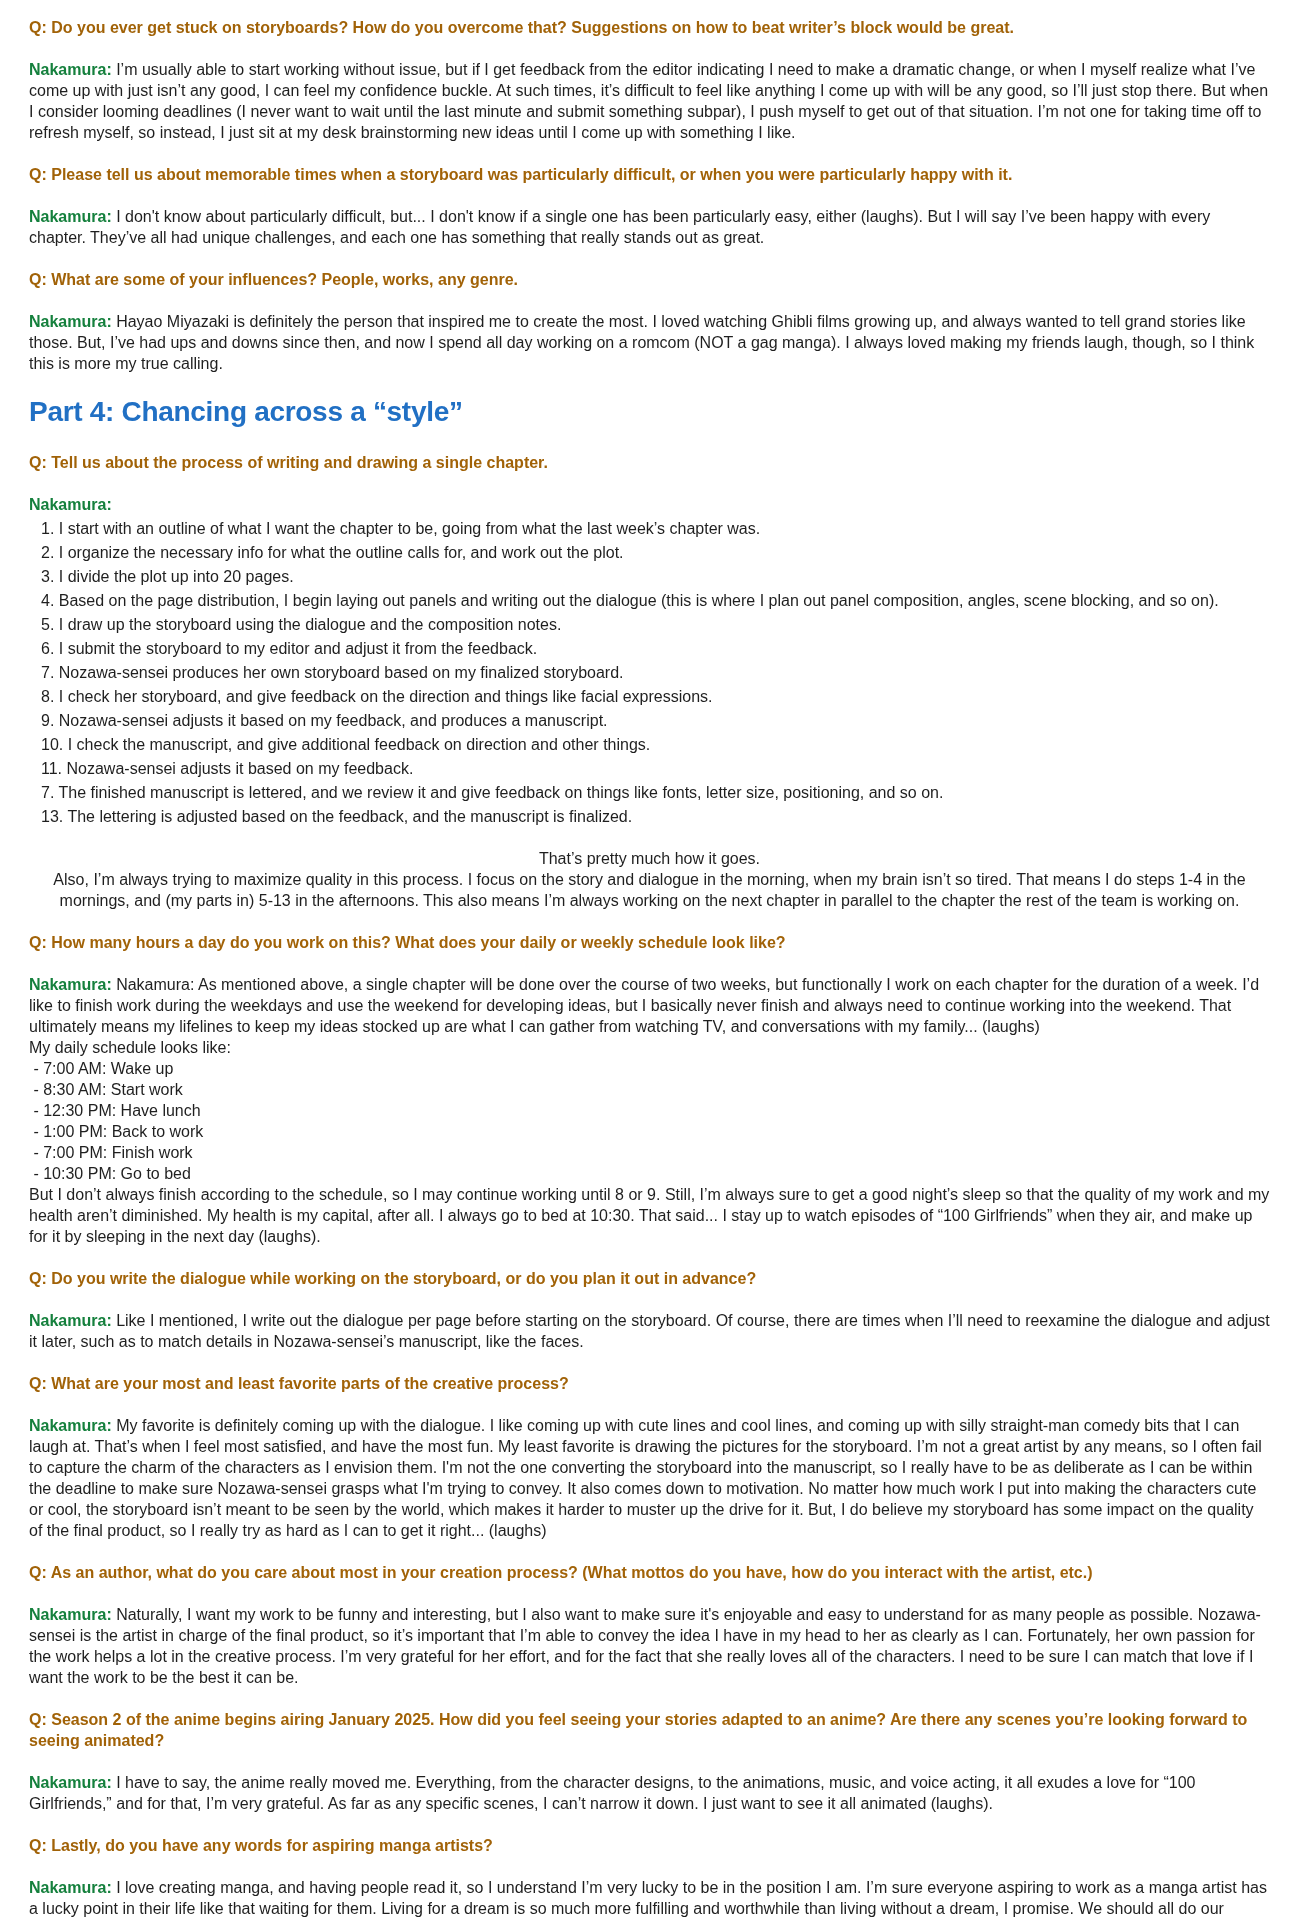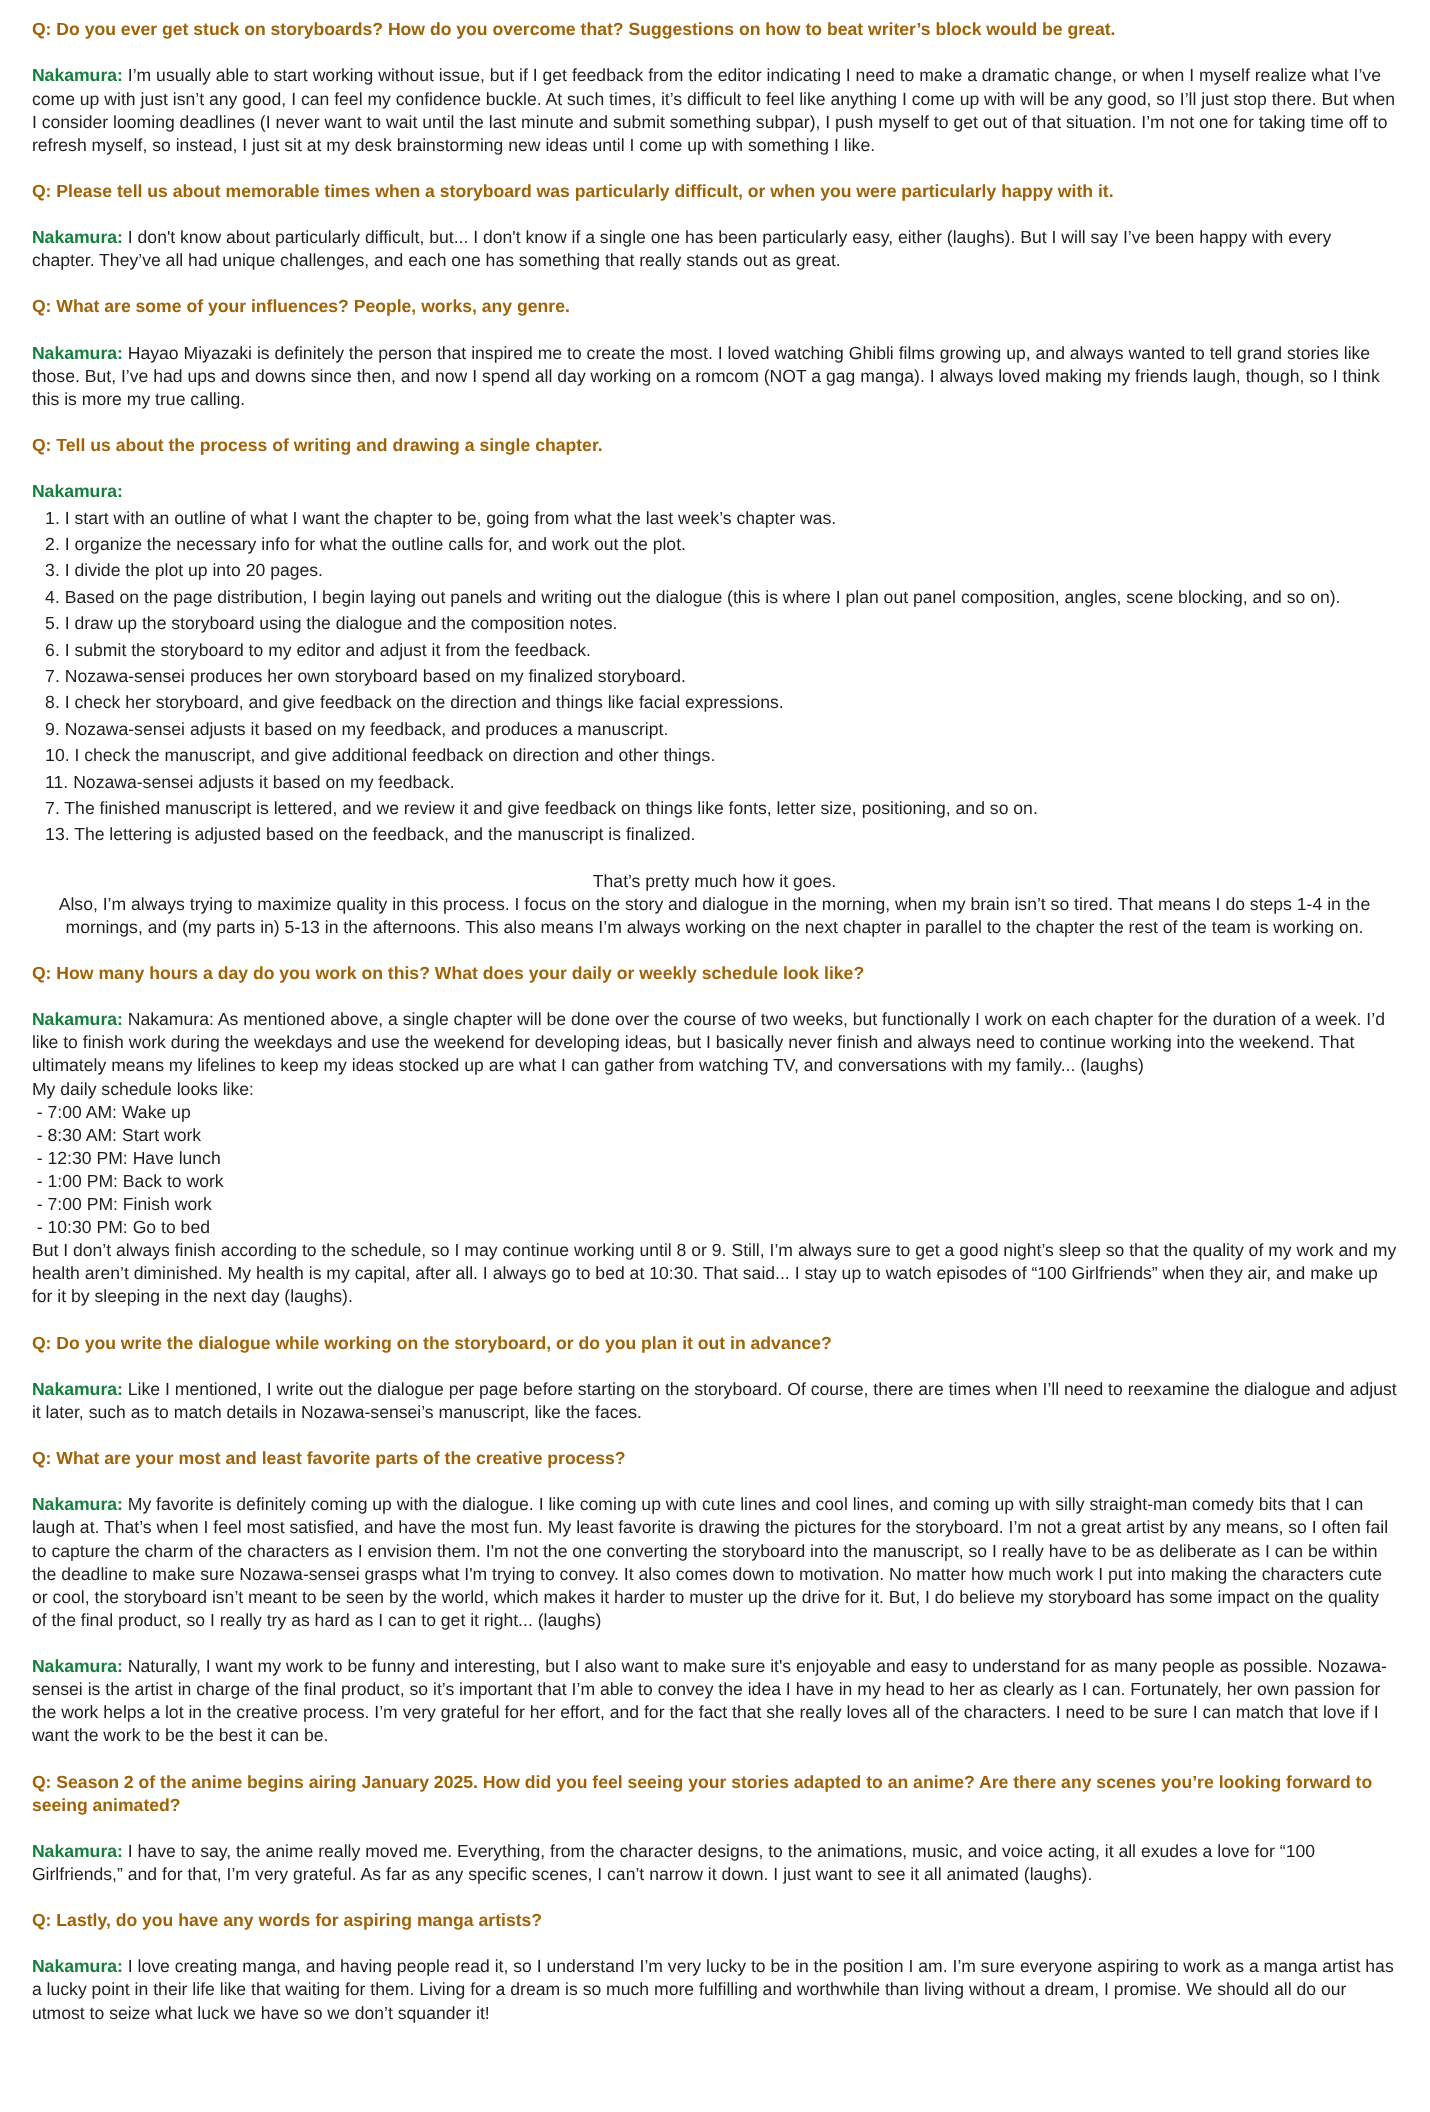--- a/index.html
+++ b/index.html
@@ -36,20 +36,21 @@
   <p class="answer"><span class="speaker">Nakamura:</span> <span class="atext">I’m usually able to start working without issue, but if I get feedback from the editor indicating I need to make a dramatic change, or when I myself realize what I’ve come up with just isn’t any good, I can feel my confidence buckle. At such times, it’s difficult to feel like anything I come up with will be any good, so I’ll just stop there. But when I consider looming deadlines (I never want to wait until the last minute and submit something subpar), I push myself to get out of that situation. I’m not one for taking time off to refresh myself, so instead, I just sit at my desk brainstorming new ideas until I come up with something I like.</span></p>
 
   <p class="question">Q: Please tell us about memorable times when a storyboard was particularly difficult, or when you were particularly happy with it.</p>
 
   <p class="answer"><span class="speaker">Nakamura:</span> <span class="atext">I don't know about particularly difficult, but...  I don't know if a single one has been particularly easy, either (laughs). But I will say I’ve been happy with every chapter. They’ve all had unique challenges, and each one has something that really stands out as great.</span></p>
 
   <p class="question">Q: What are some of your influences? People, works, any genre.</p>
 
   <p class="answer"><span class="speaker">Nakamura:</span> <span class="atext">Hayao Miyazaki is definitely the person that inspired me to create the most. I loved watching Ghibli films growing up, and always wanted to tell grand stories like those. But, I’ve had ups and downs since then, and now I spend all day working on a romcom (NOT a gag manga). I always loved making my friends laugh, though, so I think this is more my true calling.</span></p>
 
+  <h1 class="part">Part 4: Chancing across a “style”</h1>
 
   <p class="question">Q: Tell us about the process of writing and drawing a single chapter.</p>
 
   <p class="answer speaker-only"><span class="speaker">Nakamura:</span></p>
 
   <div class="list">
     <div class="li">1. I start with an outline of what I want the chapter to be, going from what the last week’s chapter was.</div>
     <div class="li">2. I organize the necessary info for what the outline calls for, and work out the plot.</div>
     <div class="li">3. I divide the plot up into 20 pages.</div>
     <div class="li">4. Based on the page distribution, I begin laying out panels and writing out the dialogue (this is where I plan out panel composition, angles, scene blocking, and so on).</div>
@@ -80,20 +81,21 @@
 But I don’t always finish according to the schedule, so I may continue working until 8 or 9. Still, I’m always sure to get a good night’s sleep so that the quality of my work and my health aren’t diminished. My health is my capital, after all. I always go to bed at 10:30. That said... I stay up to watch episodes of “100 Girlfriends” when they air, and make up for it by sleeping in the next day (laughs).</span></p>
 
   <p class="question">Q: Do you write the dialogue while working on the storyboard, or do you plan it out in advance?</p>
 
   <p class="answer"><span class="speaker">Nakamura:</span> <span class="atext">Like I mentioned, I write out the dialogue per page before starting on the storyboard. Of course, there are times when I’ll need to reexamine the dialogue and adjust it later, such as to match details in Nozawa-sensei’s manuscript, like the faces.</span></p>
 
   <p class="question">Q: What are your most and least favorite parts of the creative process?</p>
 
   <p class="answer"><span class="speaker">Nakamura:</span> <span class="atext">My favorite is definitely coming up with the dialogue. I like coming up with cute lines and cool lines, and coming up with silly straight-man comedy bits that I can laugh at. That’s when I feel most satisfied, and have the most fun. My least favorite is drawing the pictures for the storyboard. I’m not a great artist by any means, so I often fail to capture the charm of the characters as I envision them. I'm not the one converting the storyboard into the manuscript, so I really have to be as deliberate as I can be within the deadline to make sure Nozawa-sensei grasps what I'm trying to convey. It also comes down to motivation. No matter how much work I put into making the characters cute or cool, the storyboard isn’t meant to be seen by the world, which makes it harder to muster up the drive for it. But, I do believe my storyboard has some impact on the quality of the final product, so I really try as hard as I can to get it right... (laughs)</span></p>
 
+  <p class="question">Q: As an author, what do you care about most in your creation process? (What mottos do you have, how do you interact with the artist, etc.)</p>
 
   <p class="answer"><span class="speaker">Nakamura:</span> <span class="atext">Naturally, I want my work to be funny and interesting, but I also want to make sure it's enjoyable and easy to understand for as many people as possible. Nozawa-sensei is the artist in charge of the final product, so it’s important that I’m able to convey the idea I have in my head to her as clearly as I can. Fortunately, her own passion for the work helps a lot in the creative process. I’m very grateful for her effort, and for the fact that she really loves all of the characters. I need to be sure I can match that love if I want the work to be the best it can be.</span></p>
 
   <p class="question">Q: Season 2 of the anime begins airing January 2025. How did you feel seeing your stories adapted to an anime? Are there any scenes you’re looking forward to seeing animated?</p>
 
   <p class="answer"><span class="speaker">Nakamura:</span> <span class="atext">I have to say, the anime really moved me. Everything, from the character designs, to the animations, music, and voice acting, it all exudes a love for “100 Girlfriends,” and for that, I’m very grateful. As far as any specific scenes, I can’t narrow it down. I just want to see it all animated (laughs).</span></p>
 
   <p class="question">Q: Lastly, do you have any words for aspiring manga artists?</p>
 
   <p class="answer"><span class="speaker">Nakamura:</span> <span class="atext">I love creating manga, and having people read it, so I understand I’m very lucky to be in the position I am. I’m sure everyone aspiring to work as a manga artist has a lucky point in their life like that waiting for them. Living for a dream is so much more fulfilling and worthwhile than living without a dream, I promise. We should all do our utmost to seize what luck we have so we don’t squander it!</span></p>

